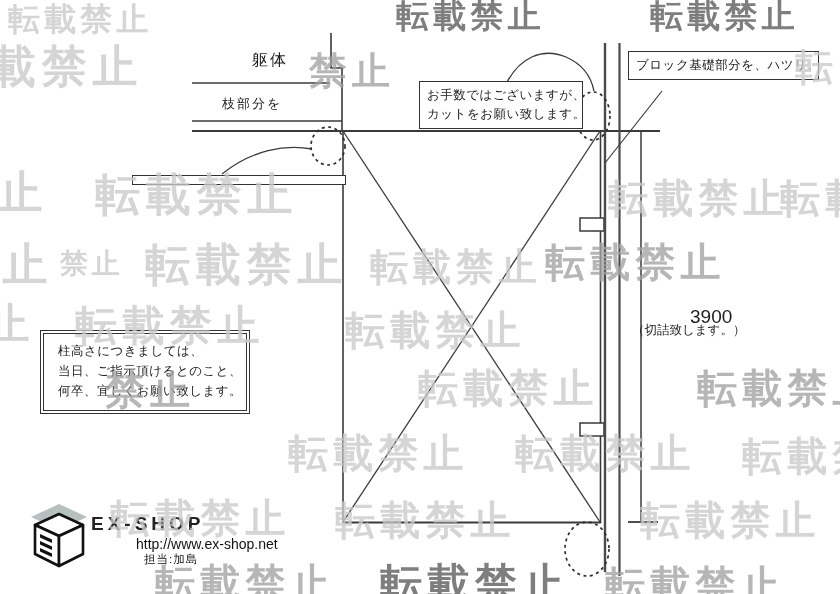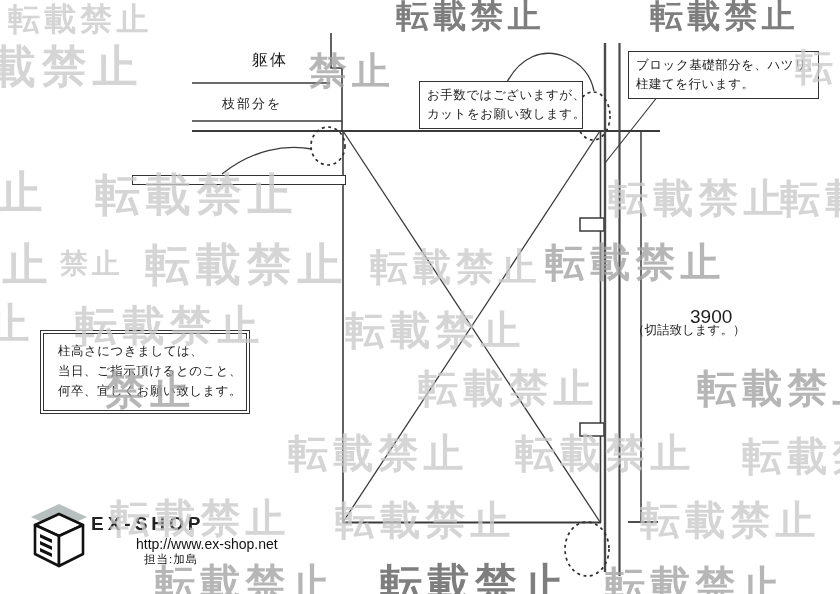--- a/index.html
+++ b/index.html
@@ -95,21 +95,20 @@
     <div class="lbl lbl-kutai">躯体</div>
     <div class="lbl lbl-sash">枝部分を</div>
 
     <div class="abox abox-cut">
       <div>お手数ではございますが、</div>
       <div>カットをお願い致します。</div>
     </div>
 
     <div class="abox abox-block">
       <div>ブロック基礎部分を、ハツリ、</div>
-      <div>柱建てを行います。</div>
     </div>
 
     <div class="abox abox-branch">
     </div>
 
     <div class="dbox-outer">
       <div class="dbox-inner">
         <div>柱高さにつきましては、</div>
         <div>当日、ご指示頂けるとのこと、</div>
         <div>何卒、宜しくお願い致します。</div>

